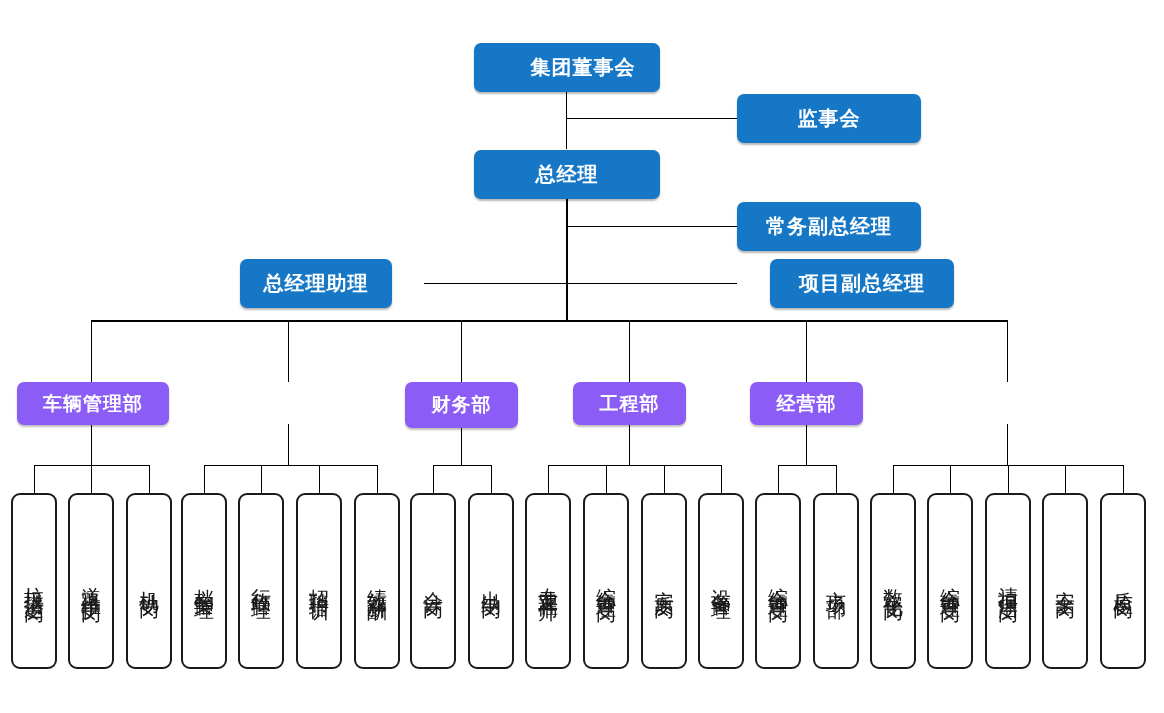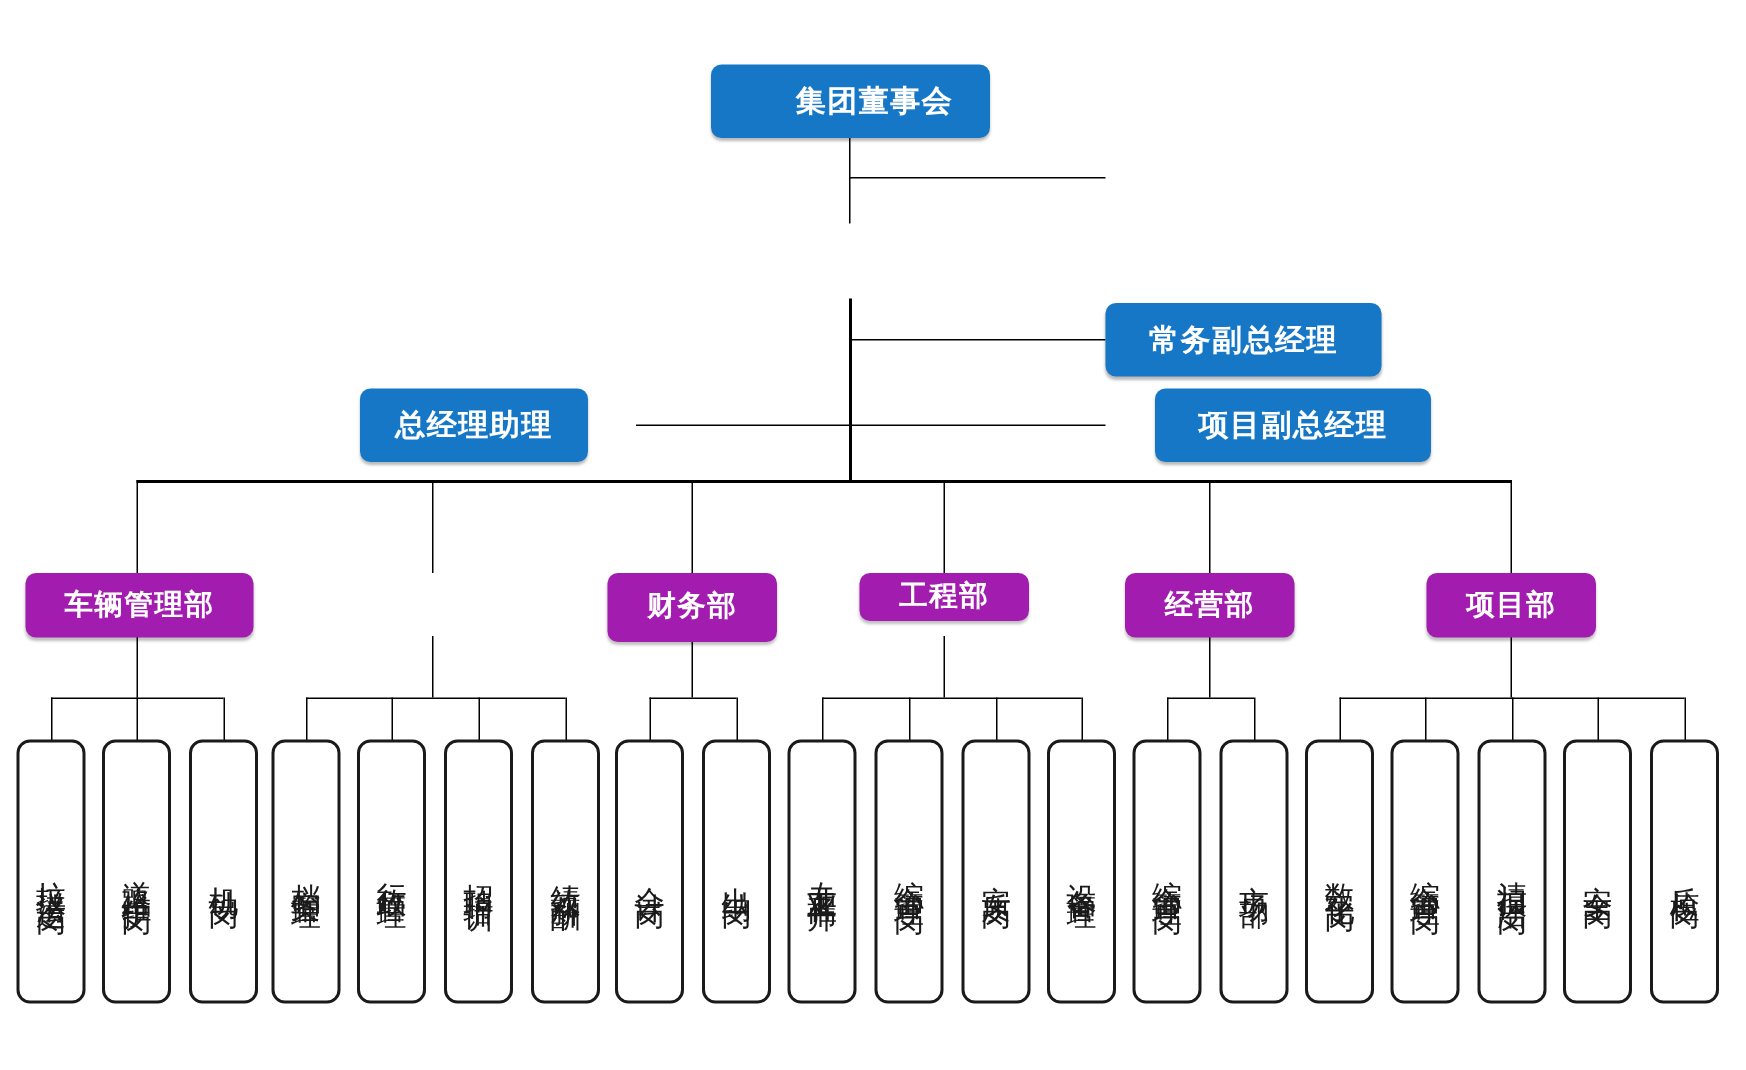--- a/index.html
+++ b/index.html
@@ -24,21 +24,21 @@
   }
   .box.blue{
     background:#1577c6;
     color:#ffffff;
     font-size:20px;
     font-weight:700;
     box-shadow:0 2px 2px rgba(0,0,0,.28);
     letter-spacing:1px;
   }
   .box.orange{
-    background:#a21caf;
+    background:#8b5cf6;
     color:#ffffff;
     font-size:19px;
     font-weight:700;
     box-shadow:0 2px 2px rgba(0,0,0,.25);
     letter-spacing:1px;
   }
   .box.leaf{
     background:#ffffff;
     color:#1a1a1a;
     border:2px solid #1a1a1a;
@@ -115,33 +115,34 @@
   <div class="ln v" style="left:1007px;top:424px;height:41px;"></div>
   <div class="ln h" style="left:893px;top:465px;width:230px;"></div>
   <div class="ln v" style="left:893px;top:465px;height:29px;"></div>
   <div class="ln v" style="left:950px;top:465px;height:29px;"></div>
   <div class="ln v" style="left:1008px;top:465px;height:29px;"></div>
   <div class="ln v" style="left:1065px;top:465px;height:29px;"></div>
   <div class="ln v" style="left:1123px;top:465px;height:29px;"></div>
 
   <div class="box blue" style="left:474px;top:43px;width:186px;height:49px;padding-left:32px;">集团董事会</div>
 
-
+  <div class="box blue" style="left:737px;top:94px;width:184px;height:49px;">监事会</div>
+
+  <div class="box blue" style="left:474px;top:150px;width:186px;height:49px;">总经理</div>
 
   <div class="box blue" style="left:737px;top:202px;width:184px;height:49px;">常务副总经理</div>
 
   <div class="box blue" style="left:737px;top:259px;width:184px;height:49px;margin-left:33px;">项目副总经理</div>
 
   <div class="box blue" style="left:240px;top:259px;width:152px;height:49px;">总经理助理</div>
 
   <div class="box orange" style="left:17px;top:382px;width:152px;height:43px;">车辆管理部</div>
   <div class="box orange" style="left:405px;top:382px;width:113px;height:46px;">财务部</div>
-  <div class="box orange" style="left:573px;top:382px;width:113px;height:32px;">工程部</div>
+  <div class="box orange" style="left:573px;top:382px;width:113px;height:43px;">工程部</div>
   <div class="box orange" style="left:750px;top:382px;width:113px;height:43px;">经营部</div>
-  <div class="box orange" style="left:951px;top:382px;width:113px;height:43px;">项目部</div>
 
   <div class="box leaf" style="left:11px;top:493px;width:46px;height:176px;">
     <span>垃圾清运岗</span>
   </div>
   <div class="box leaf" style="left:68px;top:493px;width:46px;height:176px;">
     <span>道路维护岗</span>
   </div>
   <div class="box leaf" style="left:126px;top:493px;width:46px;height:176px;">
     <span>机动岗</span>
   </div>

